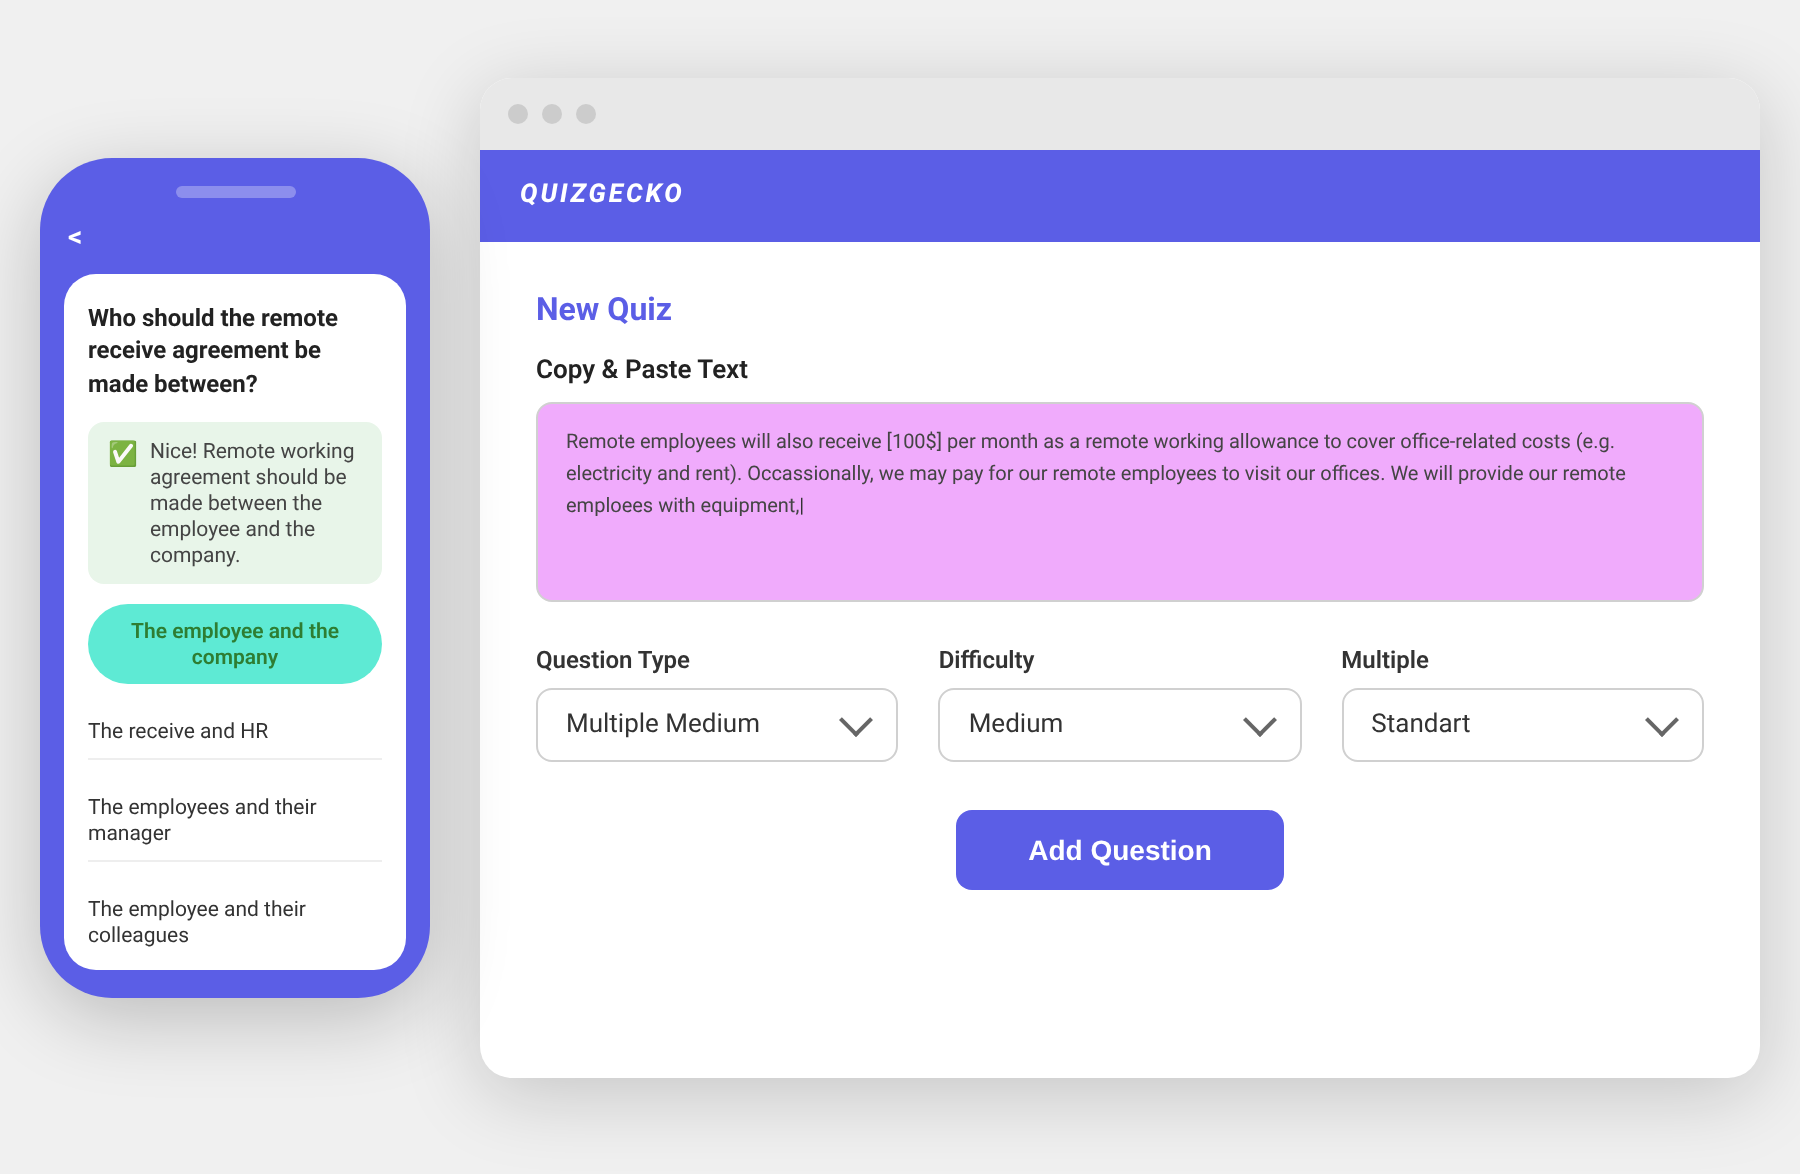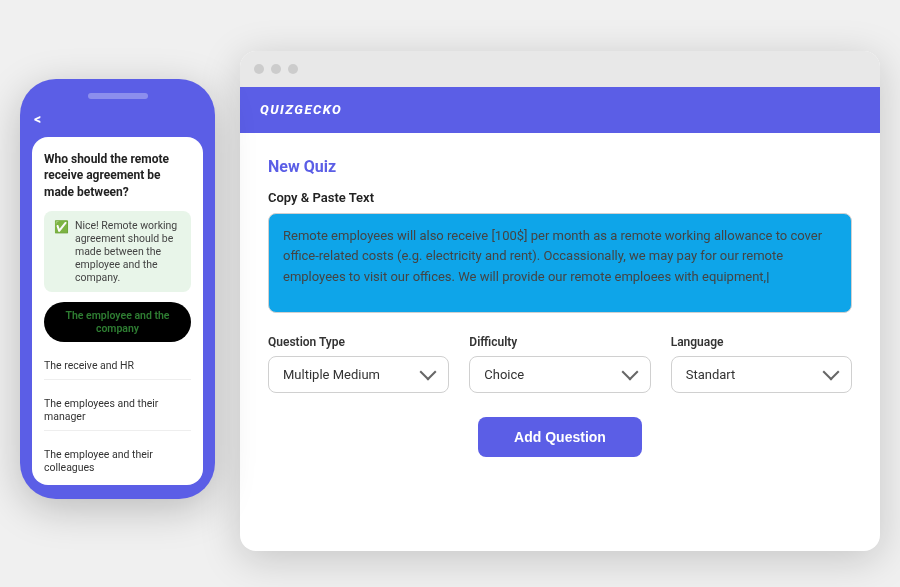--- a/index.html
+++ b/index.html
@@ -21,21 +21,21 @@
       height: 550px;
       display: flex;
       align-items: center;
       justify-content: center;
     }
 
     
     .browser-window {
       position: absolute;
       right: 0;
-      top: 32px;
+      top: 20px;
       width: 640px;
       height: 500px;
       background: #fff;
       border-radius: 16px;
       box-shadow: 0 8px 40px rgba(0,0,0,0.18);
       overflow: hidden;
       z-index: 1;
     }
 
     .browser-titlebar {
@@ -87,25 +87,25 @@
       font-size: 13px;
       font-weight: 600;
       color: #222;
       margin-bottom: 8px;
     }
 
     .text-area-box {
       border: 1.5px solid #d0d0d0;
       border-radius: 8px;
       padding: 12px 14px;
-      font-size: 13px;
+      font-size: 10px;
       color: #444;
       line-height: 1.6;
       min-height: 100px;
-      background: #0ea5e9;
+      background: #f0abfc;
       margin-bottom: 22px;
     }
 
     .cursor-line::after {
       content: '|';
       color: #333;
     }
 
     .form-row {
       display: flex;
@@ -221,21 +221,21 @@
     }
 
     .check-icon {
       color: #4caf50;
       font-size: 12px;
       flex-shrink: 0;
       margin-top: 1px;
     }
 
     .phone-selected-answer {
-      background: #000000;
+      background: #5eead4;
       border-radius: 20px;
       padding: 7px 12px;
       font-size: 10.5px;
       font-weight: 600;
       color: #2e7d32;
       text-align: center;
     }
 
     .phone-answer-option {
       border-bottom: 1px solid #eee;
@@ -272,26 +272,26 @@
         <div class="form-group">
           <div class="form-group-label">Question Type</div>
           <div class="select-box">
             <span>Multiple Medium</span>
             <div class="chevron-down"></div>
           </div>
         </div>
         <div class="form-group">
           <div class="form-group-label">Difficulty</div>
           <div class="select-box">
-            <span>Choice</span>
+            <span>Medium</span>
             <div class="chevron-down"></div>
           </div>
         </div>
         <div class="form-group">
-          <div class="form-group-label">Language</div>
+          <div class="form-group-label">Multiple</div>
           <div class="select-box">
             <span>Standart</span>
             <div class="chevron-down"></div>
           </div>
         </div>
       </div>
       <button class="add-question-btn">Add Question</button>
     </div>
   </div>
 

